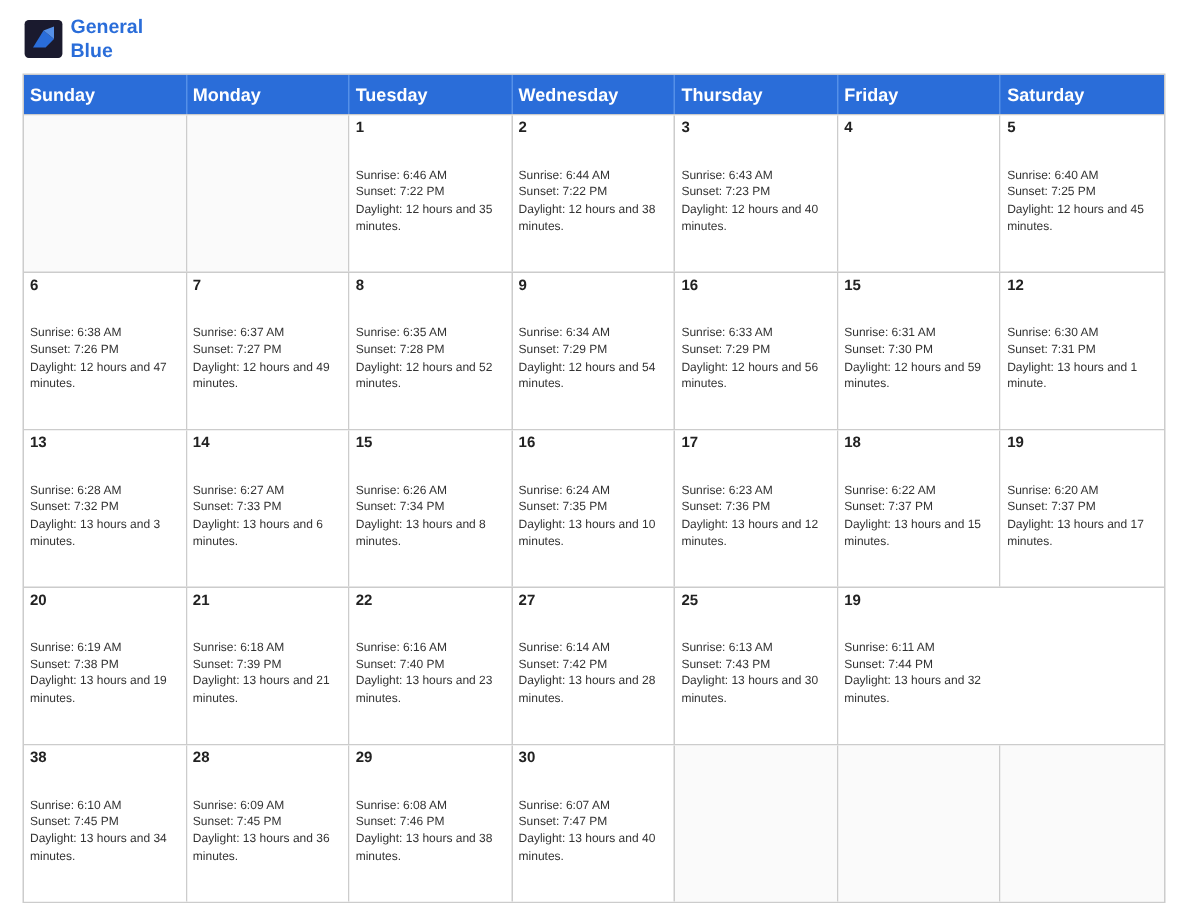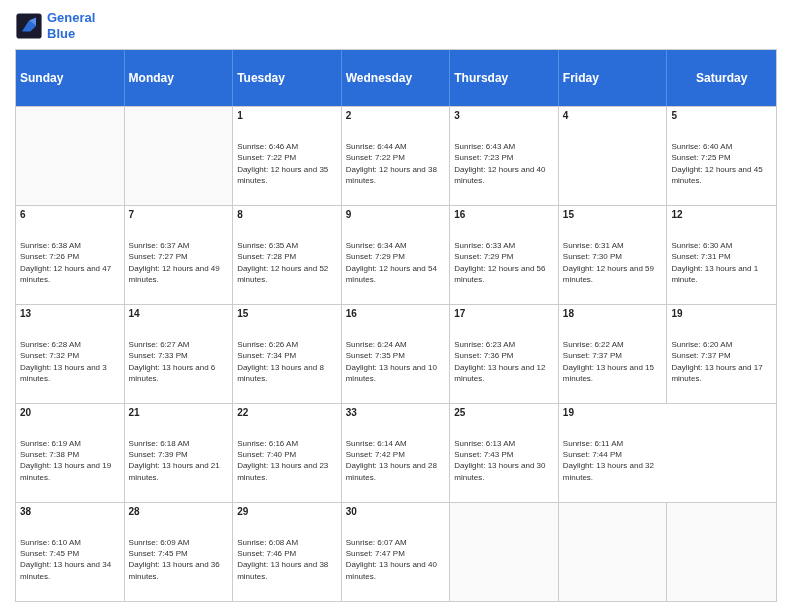--- a/index.html
+++ b/index.html
@@ -52,25 +52,25 @@
     }
     .cal-header-row {
       display: grid;
       grid-template-columns: repeat(7, 1fr);
       background: #2a6dd9;
     }
     .cal-header-cell {
       color: #fff;
       font-size: 12px;
       font-weight: bold;
-      padding: 21px 4px;
+      padding: 6px 4px;
       text-align: left;
       border-right: 1px solid #5590e8;
     }
-    .cal-header-cell:last-child { border-right: none; text-align: center; }
+    .cal-header-cell:last-child { border-right: none; }
     .cal-body {
       flex: 1;
       display: flex;
       flex-direction: column;
     }
     .cal-week {
       display: grid;
       grid-template-columns: repeat(7, 1fr);
       flex: 1;
       border-top: 1px solid #ccc;
@@ -224,21 +224,21 @@
           </div>
           <div class="cal-cell">
             <span class="day-num">21</span>
             <div class="cell-text">Sunrise: 6:18 AM<br>Sunset: 7:39 PM<br>Daylight: 13 hours and 21 minutes.</div>
           </div>
           <div class="cal-cell">
             <span class="day-num">22</span>
             <div class="cell-text">Sunrise: 6:16 AM<br>Sunset: 7:40 PM<br>Daylight: 13 hours and 23 minutes.</div>
           </div>
           <div class="cal-cell">
-            <span class="day-num">33</span>
+            <span class="day-num">27</span>
             <div class="cell-text">Sunrise: 6:14 AM<br>Sunset: 7:42 PM<br>Daylight: 13 hours and 28 minutes.</div>
           </div>
           <div class="cal-cell">
             <span class="day-num">25</span>
             <div class="cell-text">Sunrise: 6:13 AM<br>Sunset: 7:43 PM<br>Daylight: 13 hours and 30 minutes.</div>
           </div>
           <div class="cal-cell">
             <span class="day-num">19</span>
             <div class="cell-text">Sunrise: 6:11 AM<br>Sunset: 7:44 PM<br>Daylight: 13 hours and 32 minutes.</div>
           </div>

